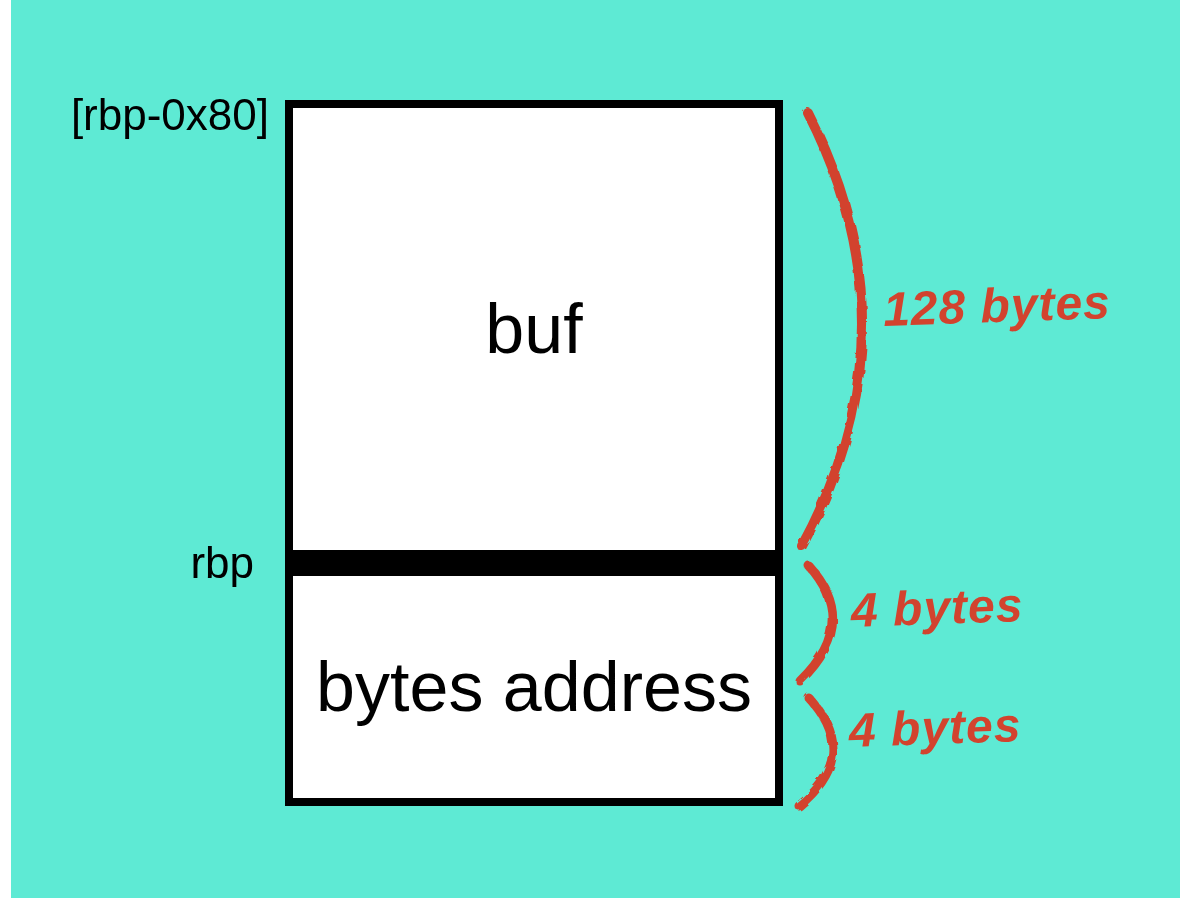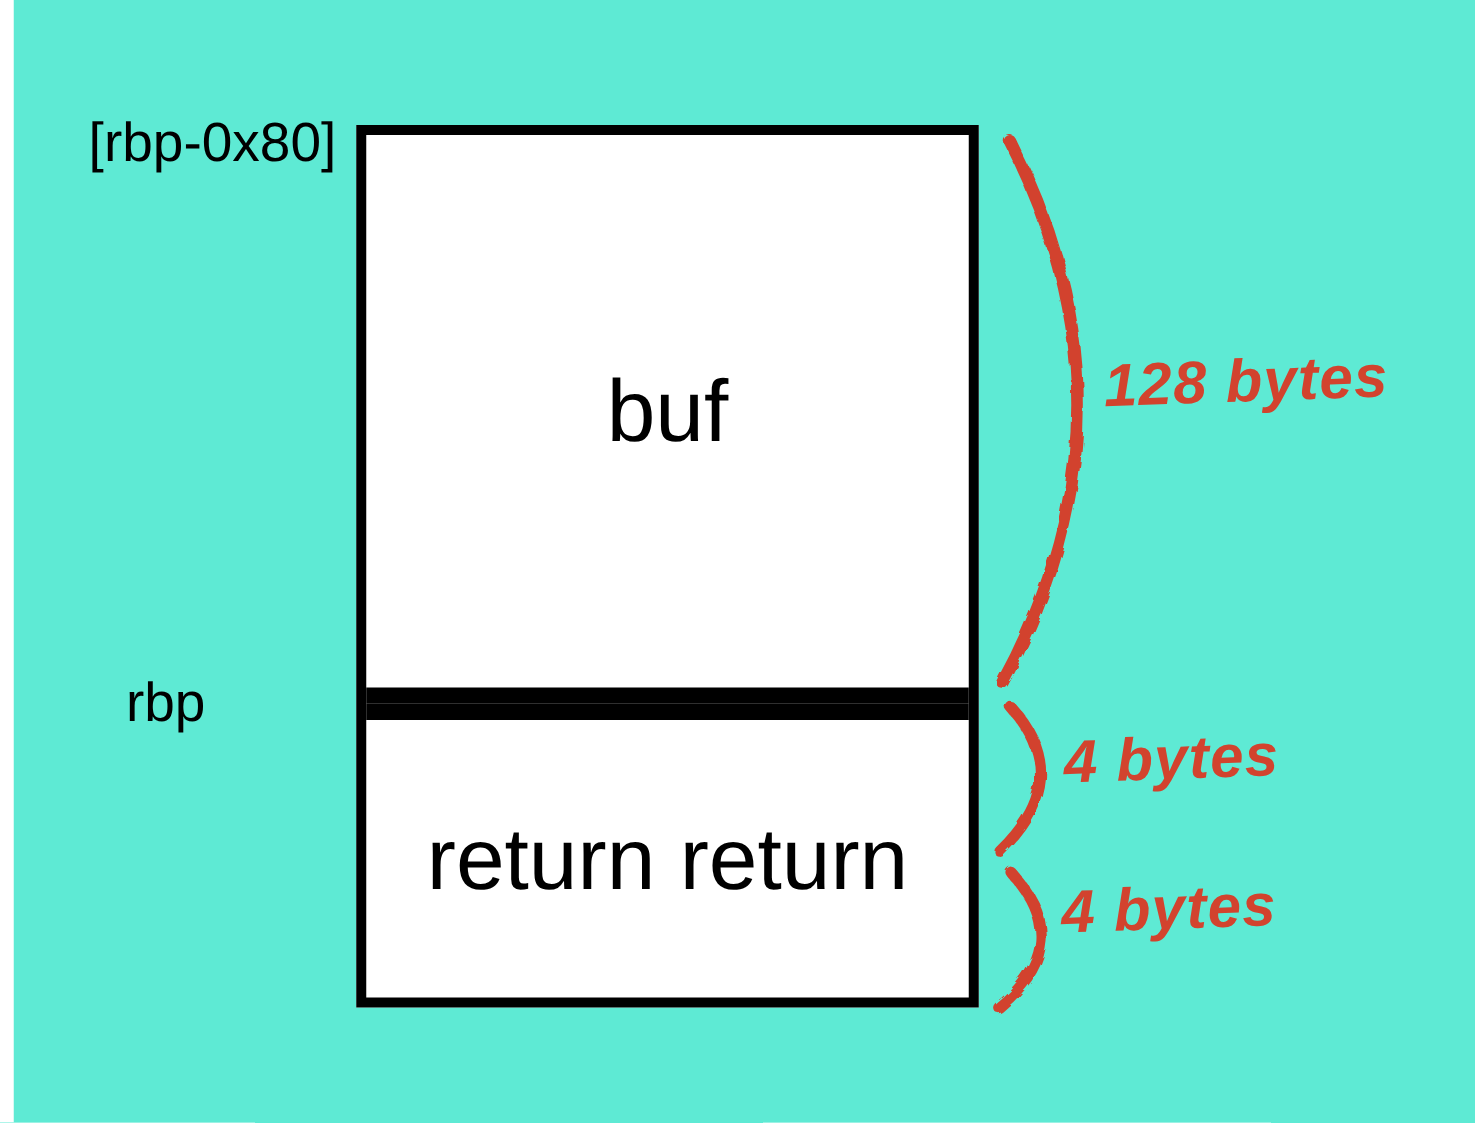--- a/index.html
+++ b/index.html
@@ -47,21 +47,21 @@
   .side-label {
     position: absolute;
     left: 0;
     text-align: right;
     color: #000;
     font-size: 44px;
     line-height: 1.05;
     white-space: nowrap;
   }
   .offset-label { top: 92px;  width: 258px; }
-  .rbp-label    { top: 540px; width: 243px; text-align: center; }
+  .rbp-label    { top: 540px; width: 243px; }
 
   
   .annotations {
     position: absolute;
     left: 0; top: 0;
     pointer-events: none;
   }
   .annotation-text {
     position: absolute;
     font-size: 48px;
@@ -83,21 +83,21 @@
   <div class="side-label offset-label">[rbp-0x80]</div>
   <div class="side-label rbp-label">rbp</div>
 
   <div class="stack-box">
     <div class="cell cell-buf">
       <span class="cell-label buf-text">buf</span>
     </div>
     <div class="divider"></div>
     <div class="divider"></div>
     <div class="cell cell-return">
-      <span class="cell-label return-text">return return</span>
+      <span class="cell-label return-text">bytes address</span>
     </div>
   </div>
 
   <svg class="annotations" width="1180" height="898" viewBox="0 0 1180 898">
     <defs>
       <filter id="rough" x="-30%" y="-30%" width="160%" height="160%">
         <feTurbulence type="fractalNoise" baseFrequency="0.08" numOctaves="2" result="n"></feTurbulence>
         <feDisplacementMap in="SourceGraphic" in2="n" scale="5"></feDisplacementMap>
       </filter>
     </defs>

